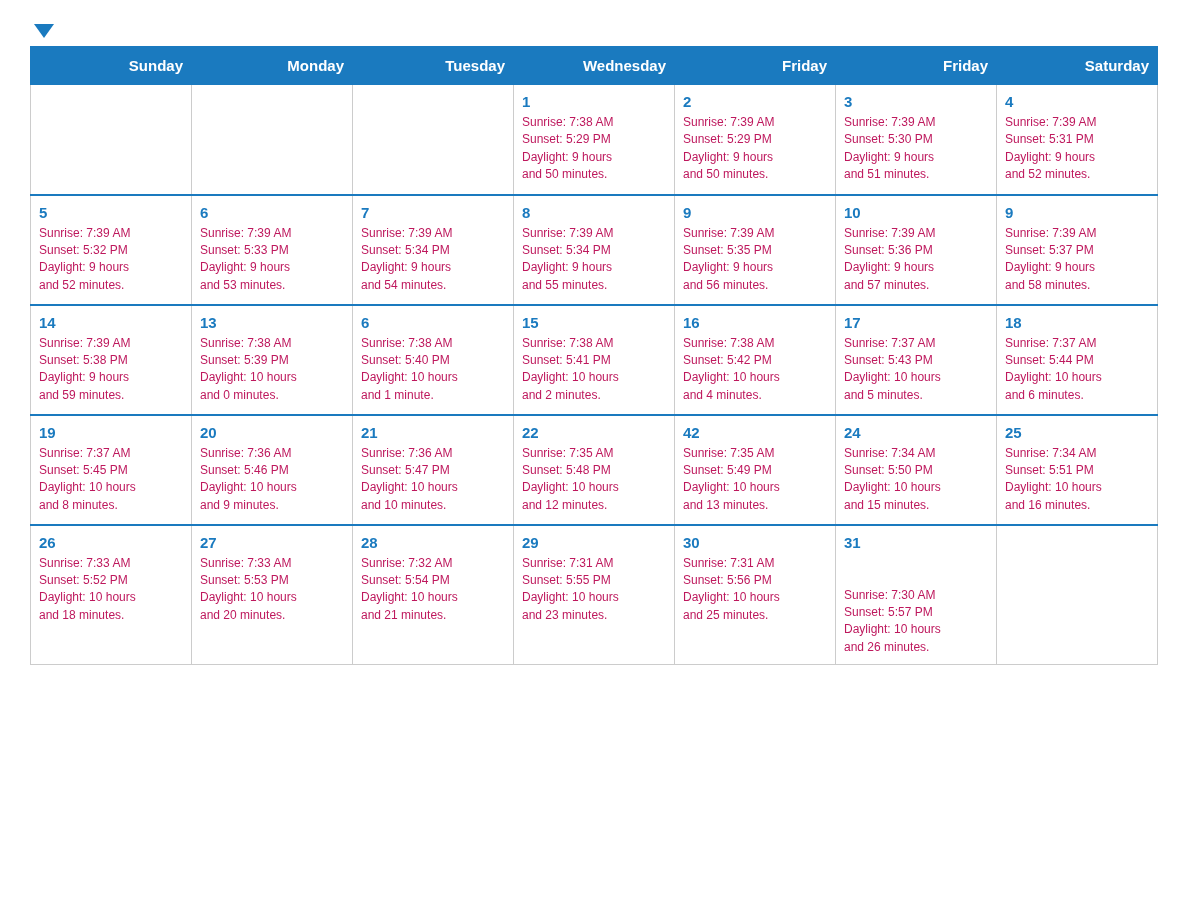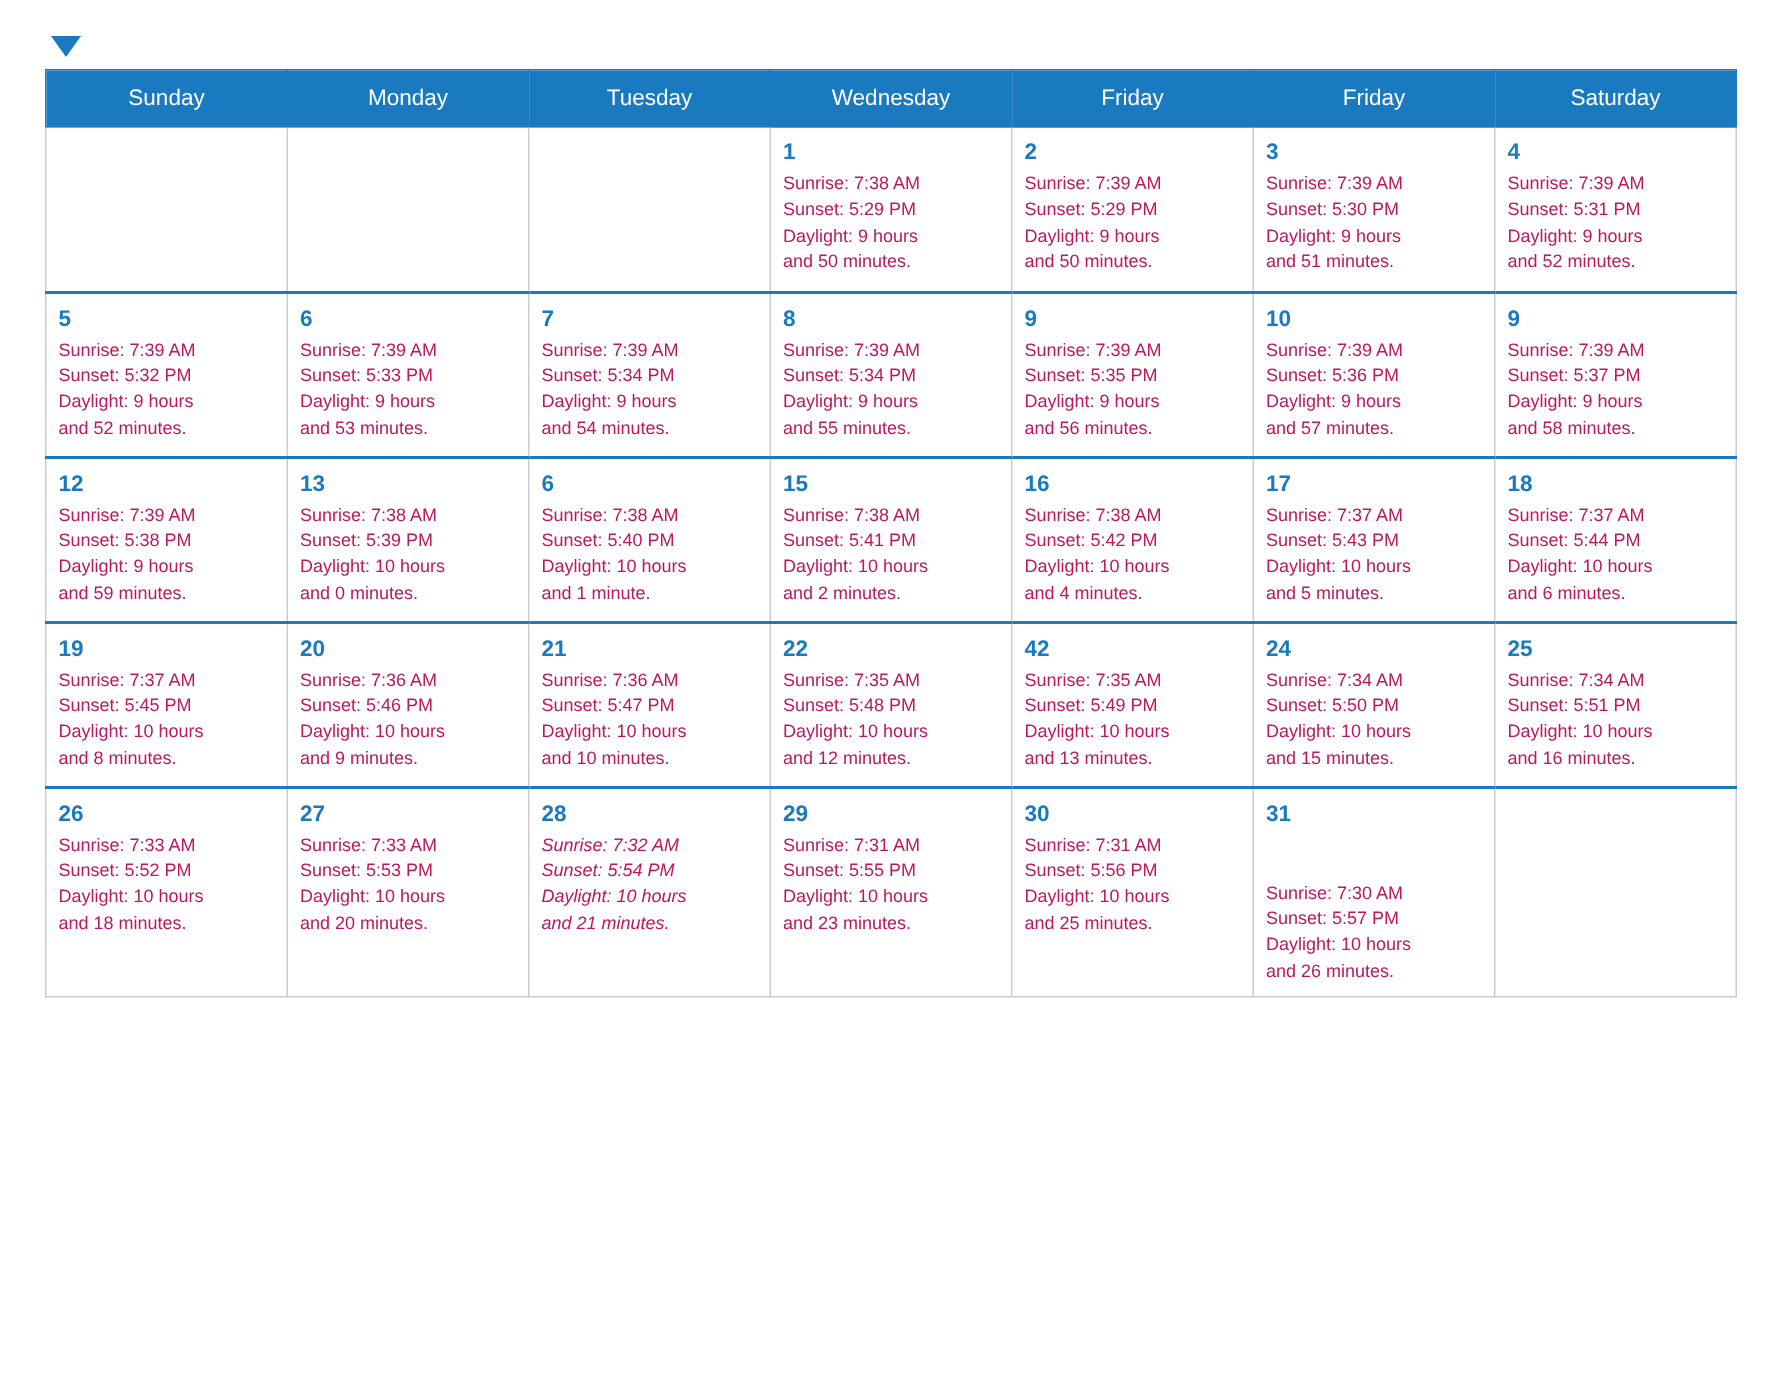--- a/index.html
+++ b/index.html
@@ -61,23 +61,23 @@
     .calendar {
       width: 100%;
       border-collapse: collapse;
       margin-top: 10px;
       table-layout: fixed;
     }
     .calendar th {
       background-color: #1a7abf;
       color: #fff;
       font-size: 15px;
-      font-weight: normal;
+      font-weight: bold;
       padding: 10px 8px;
-      text-align: center;
+      text-align: right;
       border: 1px solid #1a7abf;
     }
     .calendar td {
       vertical-align: top;
       padding: 8px 8px;
       border: 1px solid #ccc;
       font-size: 12.5px;
       color: #333;
       height: 110px;
       width: 14.28%;
@@ -210,21 +210,21 @@
         <td>
           <span class="day-num">9</span>
           <div class="day-info" style="white-space: pre-line;">Sunrise: 7:39 AM
 Sunset: 5:37 PM
 Daylight: 9 hours
 and 58 minutes.</div>
         </td>
       </tr>
       <tr class="row-border-top">
         <td>
-          <span class="day-num">12</span>
+          <span class="day-num">14</span>
           <div class="day-info" style="white-space: pre-line;">Sunrise: 7:39 AM
 Sunset: 5:38 PM
 Daylight: 9 hours
 and 59 minutes.</div>
         </td>
         <td>
           <span class="day-num">13</span>
           <div class="day-info" style="white-space: pre-line;">Sunrise: 7:38 AM
 Sunset: 5:39 PM
 Daylight: 10 hours
@@ -327,21 +327,21 @@
         </td>
         <td>
           <span class="day-num">27</span>
           <div class="day-info" style="white-space: pre-line;">Sunrise: 7:33 AM
 Sunset: 5:53 PM
 Daylight: 10 hours
 and 20 minutes.</div>
         </td>
         <td>
           <span class="day-num">28</span>
-          <div class="day-info" style="white-space: pre-line; font-style: italic;">Sunrise: 7:32 AM
+          <div class="day-info" style="white-space: pre-line;">Sunrise: 7:32 AM
 Sunset: 5:54 PM
 Daylight: 10 hours
 and 21 minutes.</div>
         </td>
         <td>
           <span class="day-num">29</span>
           <div class="day-info" style="white-space: pre-line;">Sunrise: 7:31 AM
 Sunset: 5:55 PM
 Daylight: 10 hours
 and 23 minutes.</div>

